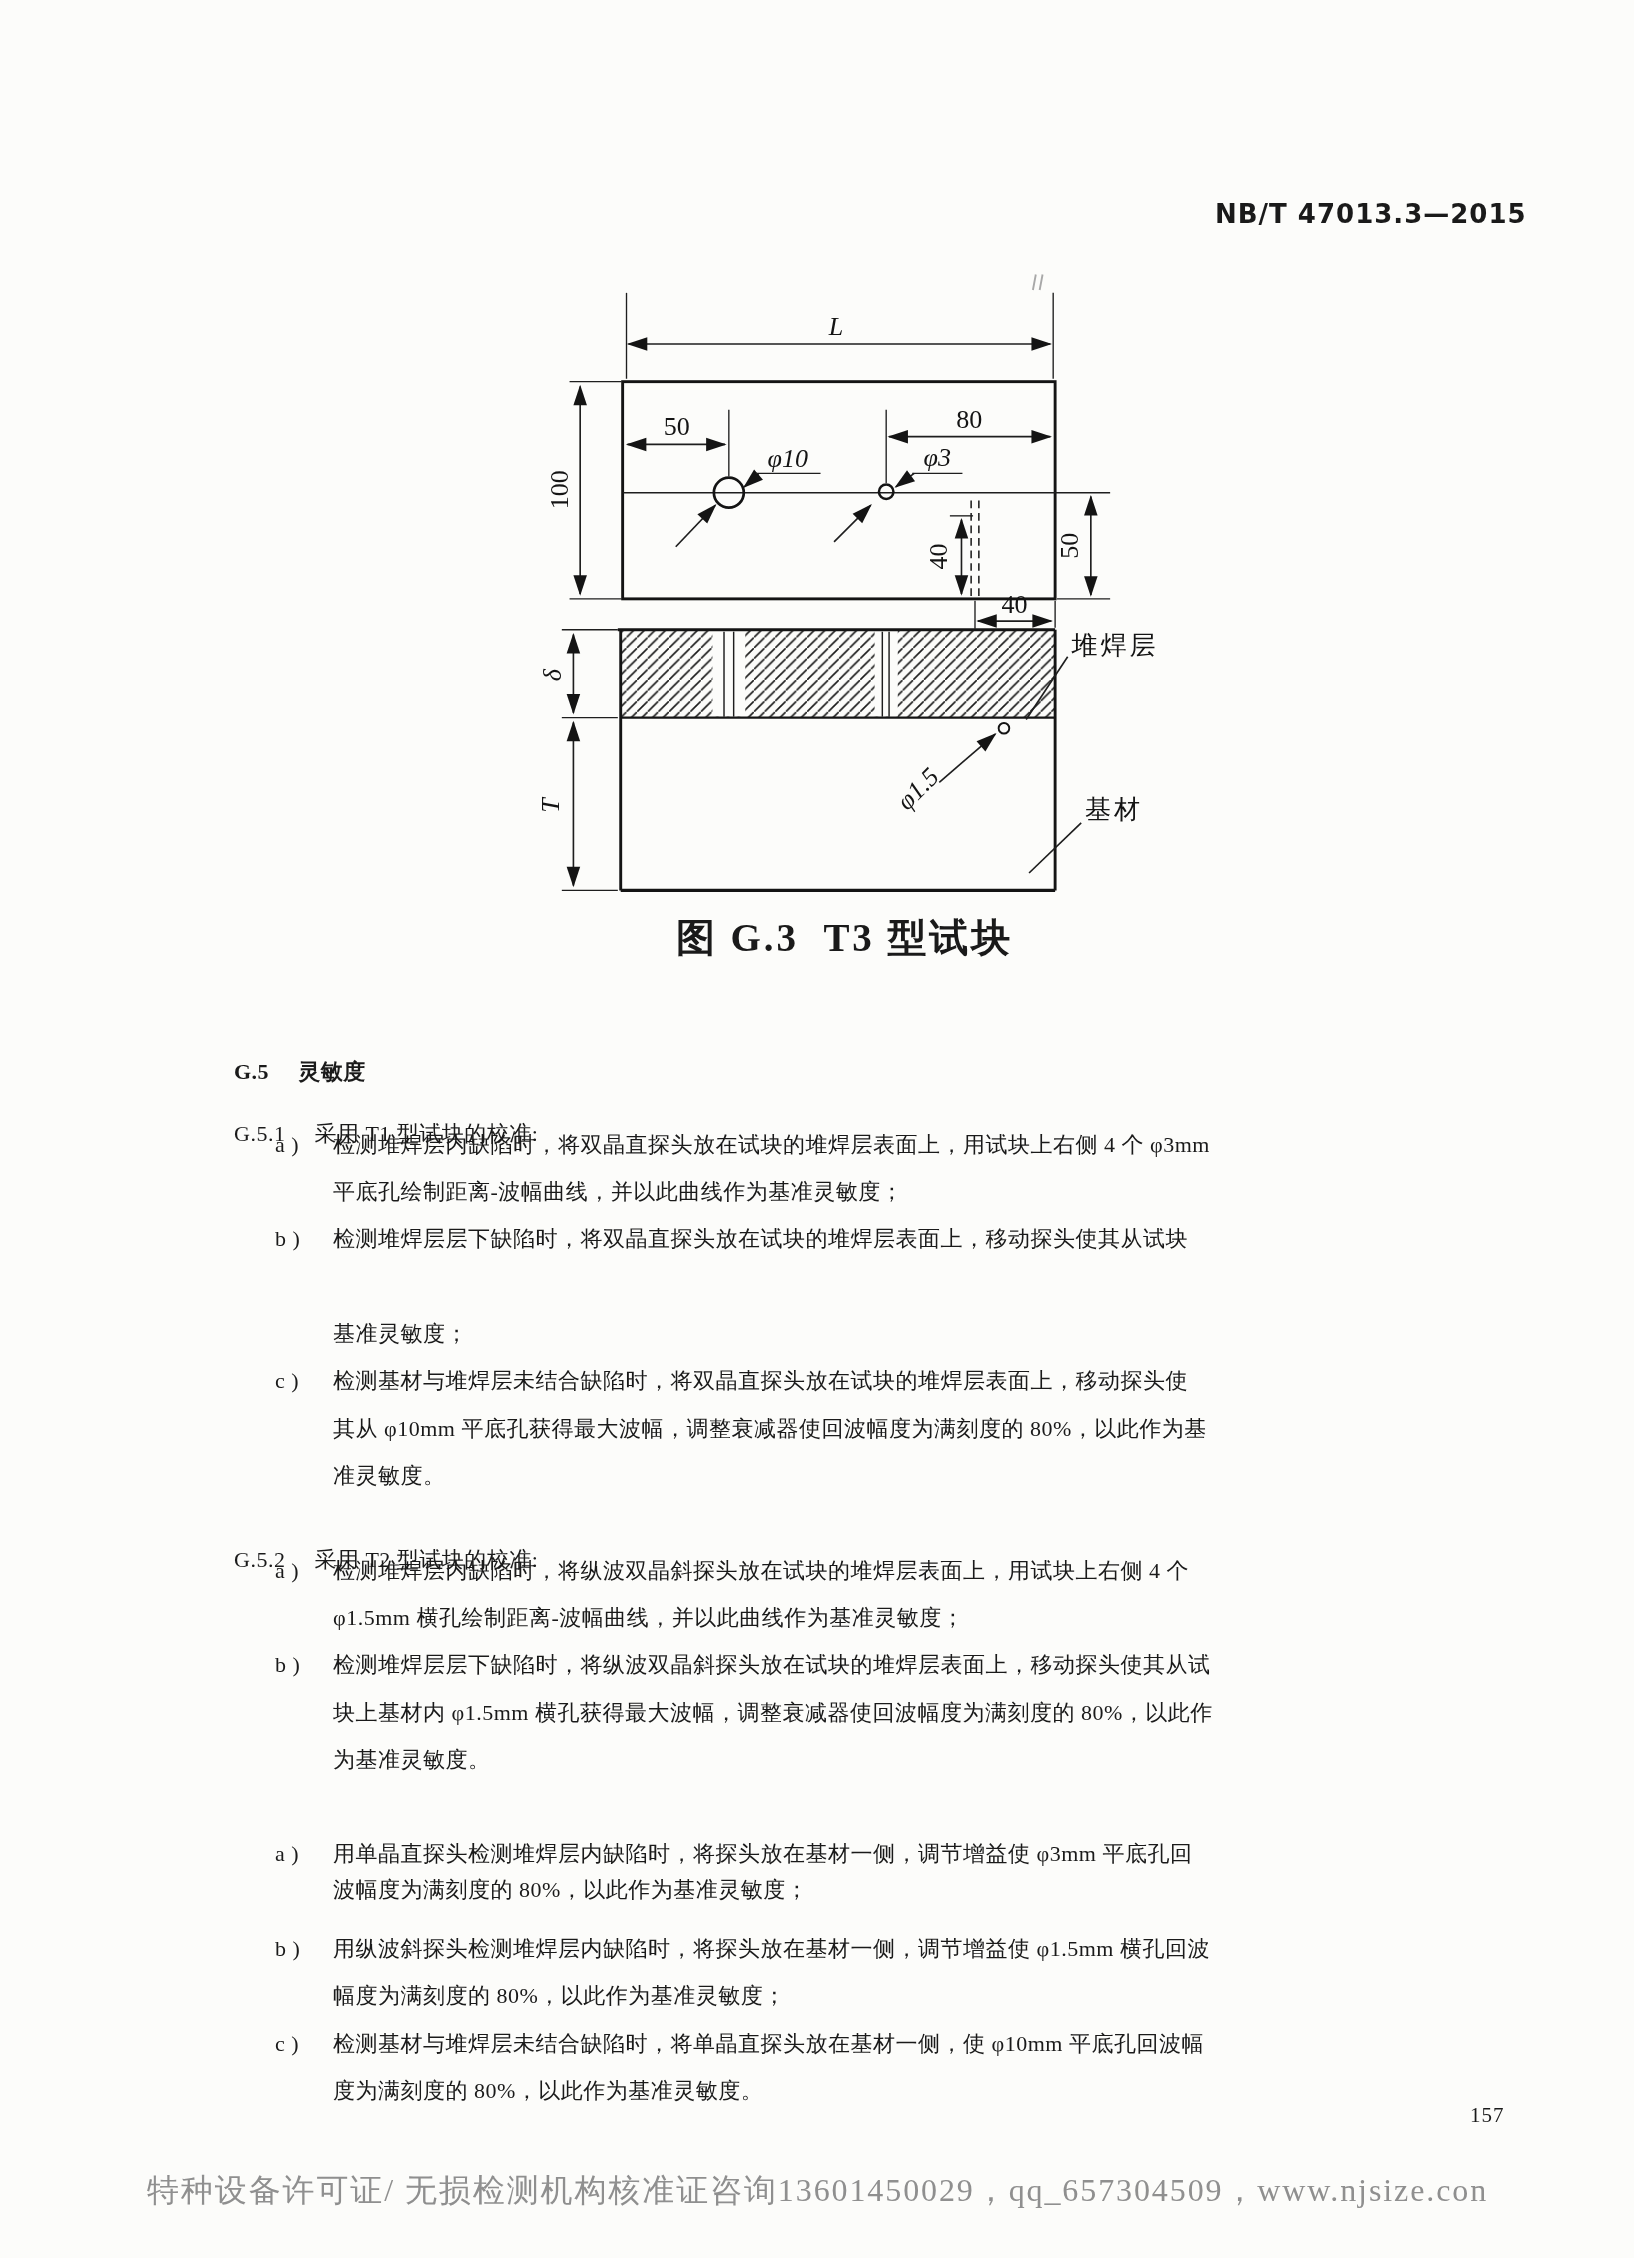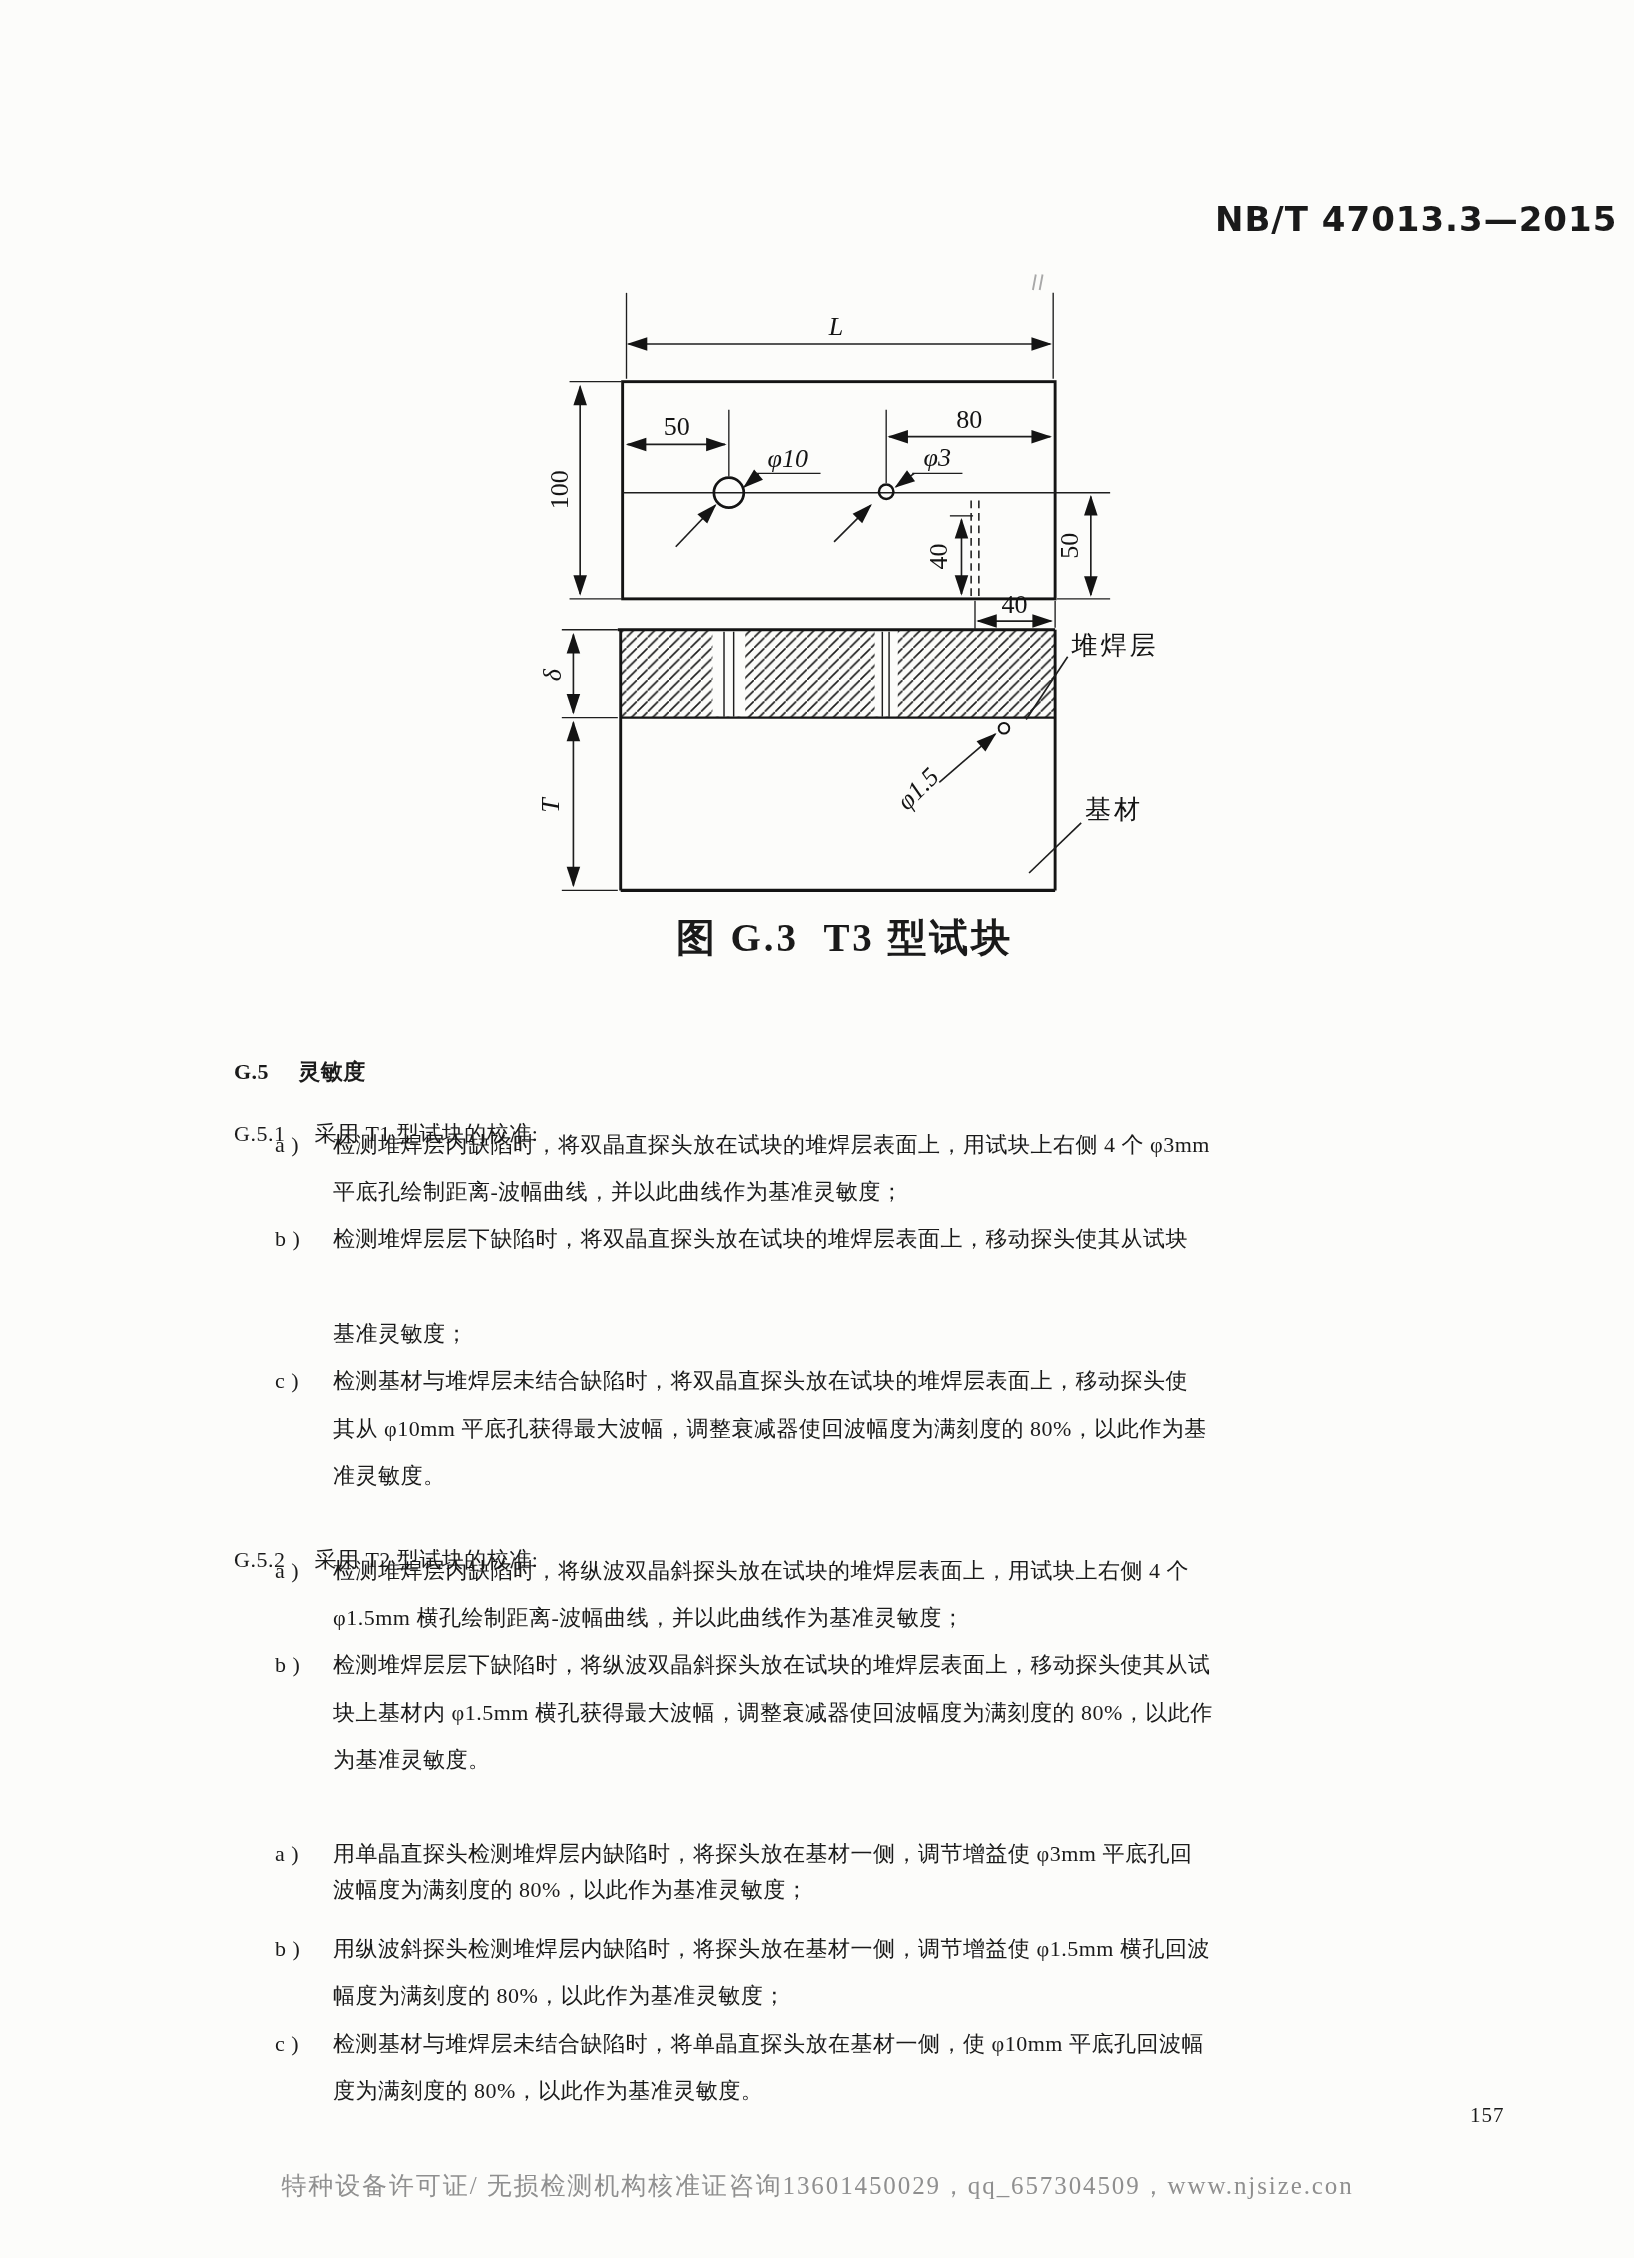--- a/index.html
+++ b/index.html
@@ -1,26 +1,26 @@
 <!DOCTYPE html>
 <html><head>
 <meta charset="utf-8">
 <style>
   html,body{margin:0;padding:0;background:#d9d9d9;}
   .page{position:relative;width:1635px;height:2258px;margin:0 auto;background:#fcfcfa;
         font-family:"Liberation Serif","DejaVu Serif",serif;color:#1a1a1a;overflow:hidden;}
-  .hdr{position:absolute;top:199px;left:1215px;width:266px;font-size:34px;font-weight:bold;
+  .hdr{position:absolute;top:199px;left:1215px;width:266px;font-size:26px;font-weight:bold;
        letter-spacing:1px;white-space:pre;font-family:"DejaVu Sans","Liberation Sans",sans-serif;}
   .tl{position:absolute;font-size:22px;line-height:37px;white-space:pre;letter-spacing:0.5px;}
   .h1{font-weight:bold;}
   .hgap{margin-left:29px;}
   .caption{position:absolute;top:911px;left:676px;width:351px;font-size:39px;
            font-weight:bold;letter-spacing:2.9px;white-space:pre;}
   .pageno{position:absolute;top:2103px;left:1470px;font-size:21px;letter-spacing:1px;}
-  .footer{position:absolute;top:2169px;left:0;width:100%;text-align:center;font-size:25px;
+  .footer{position:absolute;top:2169px;left:0;width:100%;text-align:center;font-size:32px;
           color:#8f8f8f;letter-spacing:1.9px;white-space:pre;}
   svg text{font-family:"Liberation Serif","DejaVu Serif",serif;fill:#141414;}
   .dimtxt{font-size:27px;}
   .cjk{font-size:27px;letter-spacing:3px;}
   .it{font-style:italic;}
   .ol{stroke:#141414;stroke-width:3;fill:none;}
   .dl{stroke:#1e1e1e;stroke-width:1.7;fill:none;}
   .xl{stroke:#1e1e1e;stroke-width:1.4;fill:none;}
   .thin{stroke:#1e1e1e;stroke-width:1.5;fill:none;}
 </style>

